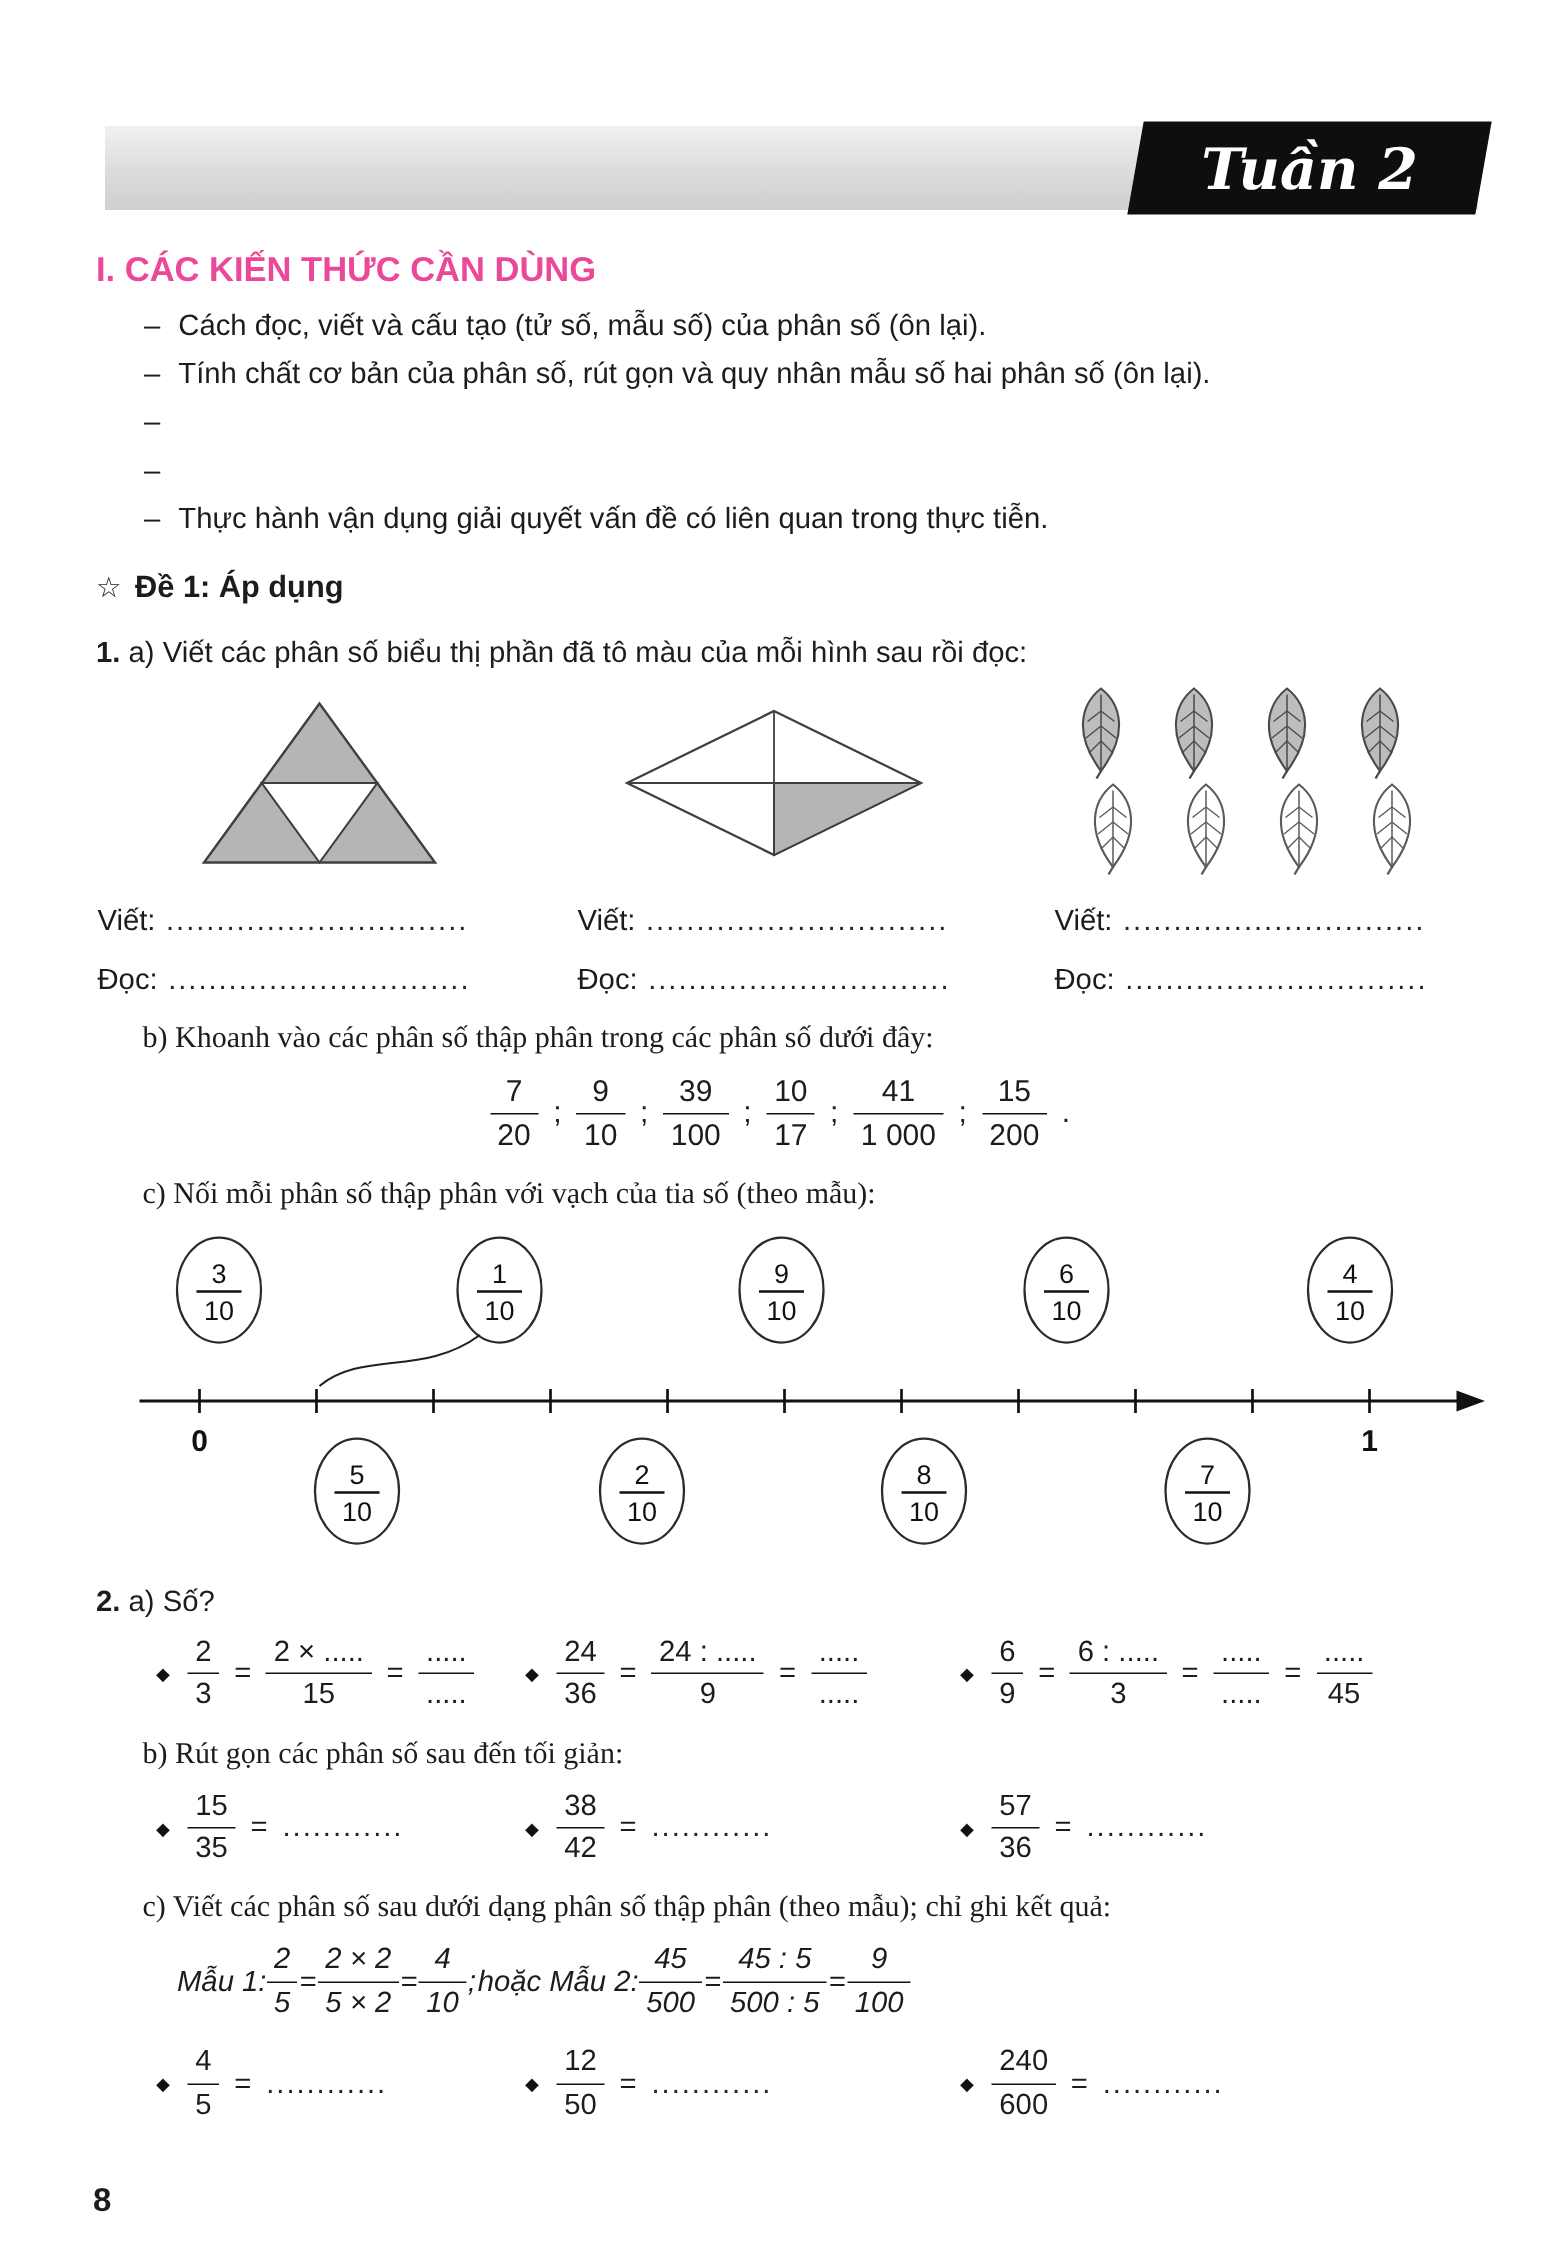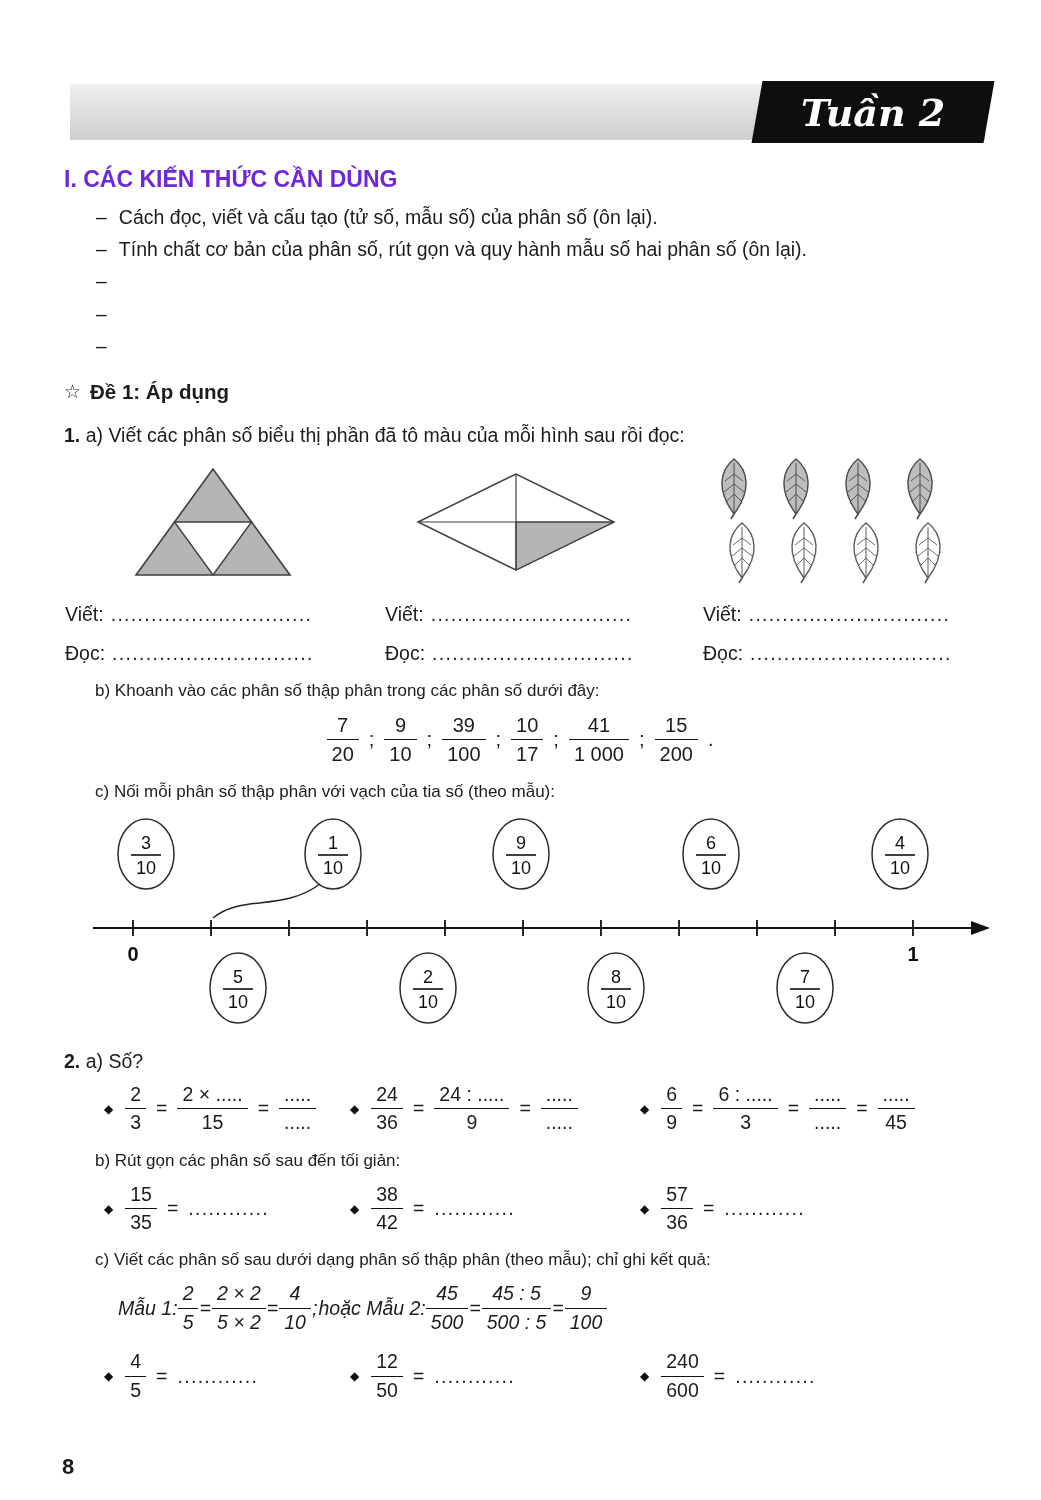--- a/index.html
+++ b/index.html
@@ -8,28 +8,28 @@
     font-family:"Liberation Sans", sans-serif; color:#1c1c1c; overflow:hidden;
   }
   
   .banner { position:relative; margin:84px 56px 0 70px; height:56px;
     background:linear-gradient(180deg,#f0f0f0 0%,#dcdcdc 55%,#cfcfcf 100%); }
   .banner-dark { position:absolute; right:-4px; top:-3px; height:62px; width:232px;
     background:#0e0e0e; transform:skewX(-10deg); display:flex; align-items:center; justify-content:center; }
   .banner-week { transform:skewX(10deg); font-family:"DejaVu Serif", serif; font-style:italic;
     font-weight:bold; font-size:38px; color:#ffffff; white-space:nowrap; }
   
-  .h-section { margin:26px 0 0 64px; font-size:23px; font-weight:bold; color:#6d28d9; }
+  .h-section { margin:26px 0 0 64px; font-size:23px; font-weight:bold; color:#ec4899; }
   .kien-list { margin:8px 60px 0 96px; }
   .kien-item { display:flex; gap:12px; font-size:19.5px; line-height:1.65; }
   .de-line { margin:18px 0 0 64px; font-size:20.5px; font-weight:bold; display:flex; align-items:center; gap:9px; }
   .star { font-size:19px; font-weight:normal; }
   .ex-intro { margin:20px 0 0 64px; font-size:19.5px; }
   .bold { font-weight:bold; }
-  .q-label { margin:16px 0 0 95px; font-size:17px; }
+  .q-label { margin:16px 0 0 95px; font-size:20px;font-family:Liberation Serif, serif; }
   
   .figures { display:flex; align-items:center; margin-top:10px; }
   .fig-tri { margin-left:128px; }
   .fig-rho { margin-left:116px; }
   .fig-leaves { margin-left:90px; }
   .leaf-filled { fill:#bdbdbd; stroke:#4a4a4a; }
   .leaf-empty  { fill:#ffffff; stroke:#5a5a5a; }
   
   .vietdoc { display:grid; grid-template-columns:320px 318px auto; row-gap:16px; margin:16px 0 0 65px; font-size:19.5px; }
   .vd-cell { display:flex; gap:7px; white-space:nowrap;align-items:center; }
@@ -68,30 +68,31 @@
   </div>
 
   <div class="h-section">I. CÁC KIẾN THỨC CẦN DÙNG</div>
   <div class="kien-list">
     <div class="kien-item">
       <span class="dash">–</span>
       <span>Cách đọc, viết và cấu tạo (tử số, mẫu số) của phân số (ôn lại).</span>
     </div>
     <div class="kien-item">
       <span class="dash">–</span>
-      <span>Tính chất cơ bản của phân số, rút gọn và quy hành mẫu số hai phân số (ôn lại).</span>
+      <span>Tính chất cơ bản của phân số, rút gọn và quy nhân mẫu số hai phân số (ôn lại).</span>
     </div>
     <div class="kien-item">
       <span class="dash">–</span>
     </div>
     <div class="kien-item">
       <span class="dash">–</span>
     </div>
     <div class="kien-item">
       <span class="dash">–</span>
+      <span>Thực hành vận dụng giải quyết vấn đề có liên quan trong thực tiễn.</span>
     </div>
   </div>
 
   <div class="de-line">
     <span class="star">☆</span>
     <span>Đề 1: Áp dụng</span>
   </div>
 
   <div class="ex-intro">
     <span class="bold">1.</span>

